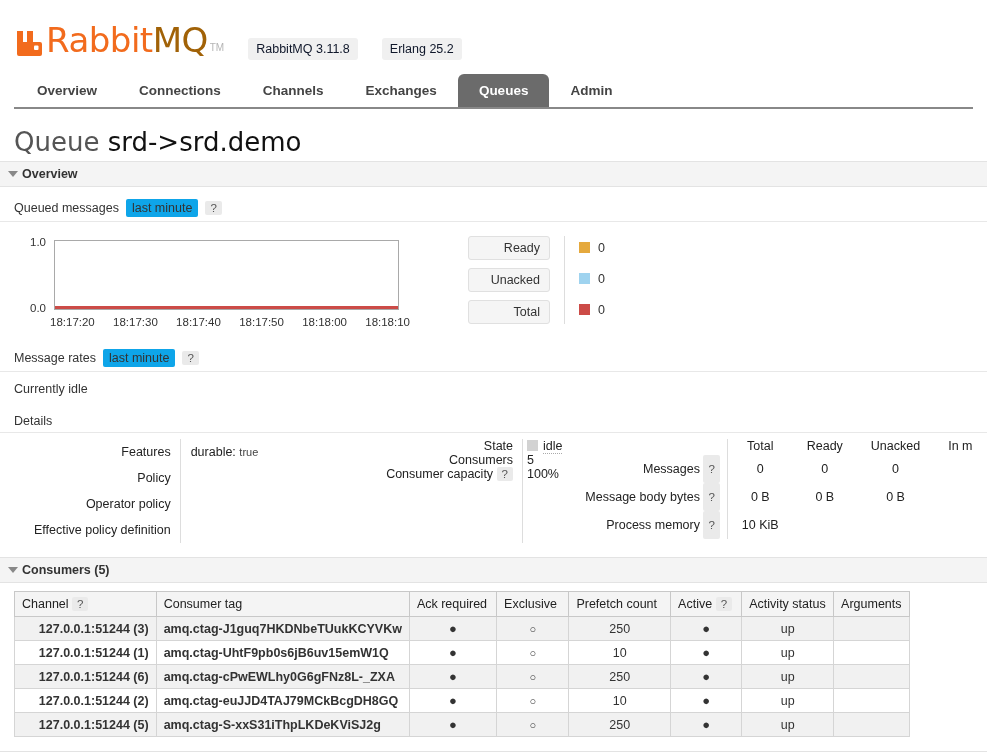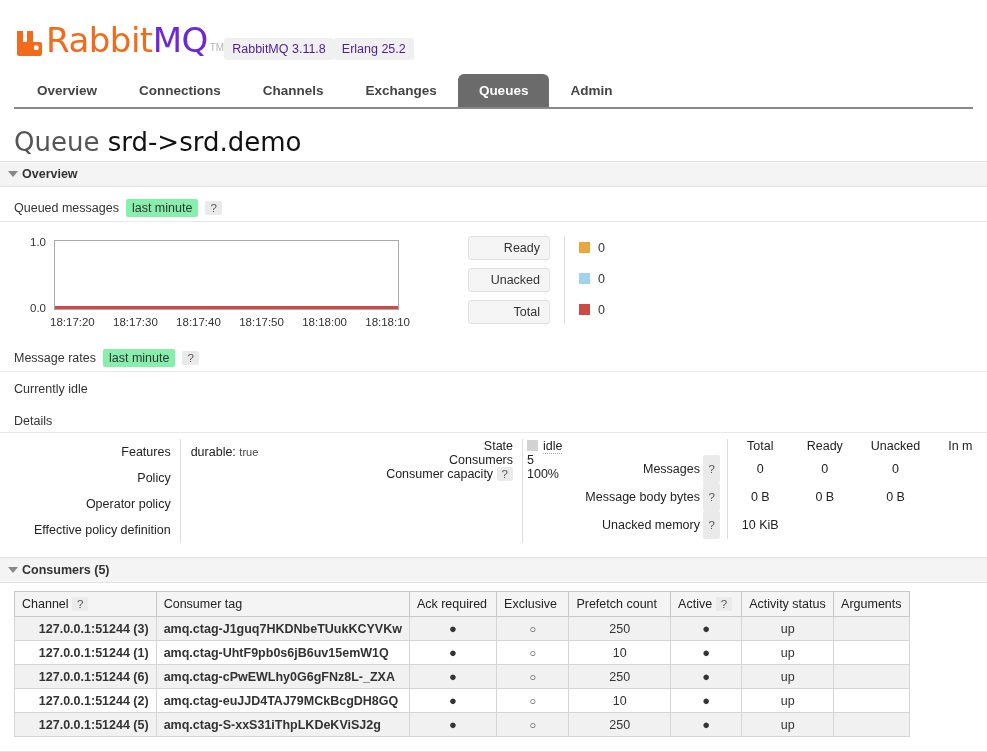--- a/index.html
+++ b/index.html
@@ -16,32 +16,32 @@
   
   #header { padding: 16px 14px 0 14px; }
   .logo-row { display: flex; align-items: flex-end; gap: 0; height: 44px; }
   .logo-mark { display: inline-block; margin-right: 2px; }
   .logo-rabbit {
     font-size: 34px; color: #F26B1D;
     font-family: "DejaVu Sans", sans-serif;
     font-weight: 400; letter-spacing: -0.5px;
   }
   .logo-mq {
-    font-size: 34px; color: #6d28d9;
+    font-size: 34px; color: #a16207;
     font-family: "DejaVu Sans", sans-serif;
     font-weight: 400; letter-spacing: -0.5px;
   }
   .logo-tm { font-size: 10px; color: #b5b5b5; margin-left: 2px; align-self: flex-end; padding-bottom: 7px; }
   .pill {
     display: inline-block;
-    background: #f0f0f0; color: #4c1d95;
+    background: #f0f0f0; color: #0f172a;
     border-radius: 3px;
     padding: 4px 8px;
     font-size: 12.5px;
-    margin-left: 0;
+    margin-left: 24px;
   }
 
   
   #nav {
     margin-top: 14px;
     border-bottom: 2px solid #888;
     display: flex;
     align-items: flex-end;
     padding-left: 2px;
   }
@@ -93,21 +93,21 @@
   
   .sub-head {
     padding: 12px 14px 4px 14px;
     font-size: 12.5px;
     color: #333;
     border-bottom: 1px solid #e8e8e8;
     margin: 0 0 0 0;
     display: flex; align-items: center; gap: 7px;
   }
   .sub-head .period {
-    background: #86efac; color: #333;
+    background: #0ea5e9; color: #333;
     padding: 2px 6px; border-radius: 2px;
     cursor: pointer;
   }
   .help {
     display: inline-block;
     background: #eaeaea; color: #555;
     padding: 1px 5px; border-radius: 2px;
     font-size: 11.5px;
     cursor: pointer;
   }
@@ -396,21 +396,21 @@
             <span>Message body bytes</span>
             <span class="help">?</span>
           </td>
           <td>0 B</td>
           <td>0 B</td>
           <td>0 B</td>
           <td></td>
         </tr>
         <tr>
           <td class="rowlab">
-            <span>Unacked memory</span>
+            <span>Process memory</span>
             <span class="help">?</span>
           </td>
           <td>10 KiB</td>
           <td></td>
           <td></td>
           <td></td>
         </tr>
       </tbody>
     </table>
   </div>

